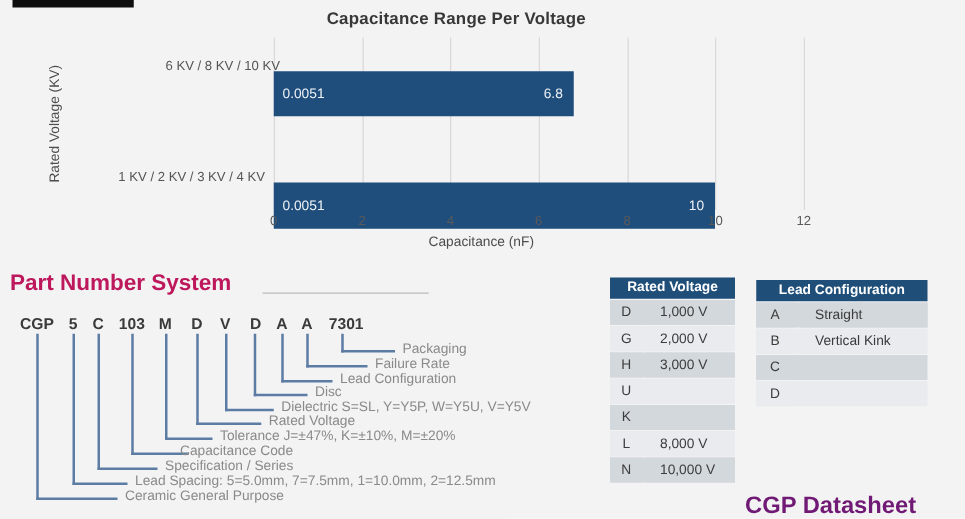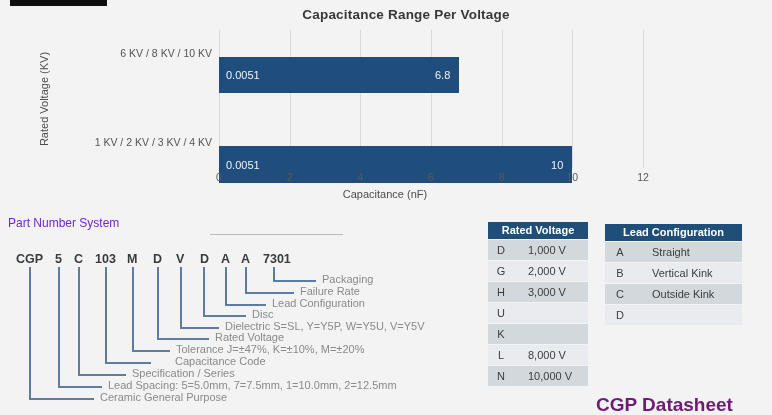--- a/index.html
+++ b/index.html
@@ -8,37 +8,37 @@
     background:#f3f3f4;
     font-family:"Liberation Sans","DejaVu Sans",sans-serif;
     -webkit-font-smoothing:antialiased;
   }
   
   .top-bar{position:absolute;left:10px;top:0;width:97px;height:6px;background:#0e0e0e;}
 
   
   .chart{position:absolute;left:0;top:0;width:772px;height:210px;}
   .chart-title{position:absolute;left:0;top:7px;width:730px;text-align:center;
-    font-size:13.5px;font-weight:bold;color:#383838;letter-spacing:.2px;padding-left:41px;}
+    font-size:13.5px;font-weight:bold;color:#383838;letter-spacing:.2px;}
   .plot-area{position:absolute;left:219px;top:30px;width:444px;height:138px;}
   .gridline{position:absolute;top:0;width:1px;height:138px;background:#d9d9d9;}
   .bar{position:absolute;left:0;background:#1f4e7d;margin-top:22px;}
   .bar-lbl{position:absolute;font-size:11px;color:#eef1f5;top:50%;transform:translateY(-50%);}
   .bar-lbl.min{left:7px;}
   .bar-lbl.max{right:9px;}
   .x-tick{position:absolute;top:171px;width:26px;margin-left:-13px;text-align:center;
     font-size:10.5px;color:#595959;}
   .x-axis-title{position:absolute;left:310px;top:188px;width:150px;text-align:center;
     font-size:11px;color:#4d4d4d;}
   .y-axis-title{position:absolute;left:44px;top:99px;transform:translate(-50%,-50%) rotate(-90deg);
     white-space:nowrap;font-size:11px;color:#4d4d4d;}
   .y-cat{position:absolute;left:0;width:212px;text-align:right;font-size:10.5px;color:#555;}
 
   
-  .pn-heading{position:absolute;left:8px;top:216px;font-size:12px;font-weight:normal;color:#6d28d9;}
+  .pn-heading{position:absolute;left:8px;top:216px;font-size:18px;font-weight:bold;color:#be185d;}
   .pn-underline{position:absolute;left:210px;top:234px;width:133px;height:1px;background:#bcbcbc;}
   .token{position:absolute;top:252px;font-size:12.5px;font-weight:bold;color:#3a3a3a;}
   .vline{position:absolute;width:1.5px;background:#5d7ca3;}
   .hline{position:absolute;height:1.5px;background:#5d7ca3;}
   .field-lbl{position:absolute;font-size:11px;color:#8a8a8a;white-space:nowrap;}
 
   
   .tbl{position:absolute;}
   .tbl-header{background:#1f4e79;color:#fff;font-size:11px;font-weight:bold;
     text-align:center;height:17px;line-height:17px;}
@@ -82,21 +82,21 @@
         </div>
       </div>
     <div class="x-axis-title">Capacitance (nF)</div>
   <div class="x-tick" style="left: 219px;">0</div>
       <div class="x-tick" style="left: 289.667px;">2</div>
       <div class="x-tick" style="left: 360.333px;">4</div>
       <div class="x-tick" style="left: 431px;">6</div>
       <div class="x-tick" style="left: 501.667px;">8</div>
       <div class="x-tick" style="left: 572.333px;">10</div>
       <div class="x-tick" style="left: 643px;">12</div>
-      <div class="y-cat" style="top: 47px;">6 KV / 8 KV / 10 KV</div>
+      <div class="y-cat" style="top: 47px; padding-left: 12px;">6 KV / 8 KV / 10 KV</div>
       <div class="y-cat" style="top: 136px;">1 KV / 2 KV / 3 KV / 4 KV</div>
     </div>
 
   <div class="pn-heading">Part Number System</div>
   <div class="pn-underline"></div>
   <div id="pn-diagram">
       <div class="token" style="left: 16px;">CGP</div>
       <div class="token" style="left: 55px;">5</div>
       <div class="token" style="left: 74px;">C</div>
       <div class="token" style="left: 95px;">103</div>
@@ -111,21 +111,21 @@
       <div class="hline" style="left: 29px; top: 398px; width: 65px;"></div>
       <div class="field-lbl" style="left: 100px; top: 391px;">Ceramic General Purpose</div>
       <div class="vline" style="left: 58px; top: 267px; height: 120.5px;"></div>
       <div class="hline" style="left: 58px; top: 386px; width: 44px;"></div>
       <div class="field-lbl" style="left: 108px; top: 379px;">Lead Spacing: 5=5.0mm, 7=7.5mm, 1=10.0mm, 2=12.5mm</div>
       <div class="vline" style="left: 78px; top: 267px; height: 108.5px;"></div>
       <div class="hline" style="left: 78px; top: 374px; width: 48px;"></div>
       <div class="field-lbl" style="left: 132px; top: 367px;">Specification / Series</div>
       <div class="vline" style="left: 105px; top: 267px; height: 96.5px;"></div>
       <div class="hline" style="left: 105px; top: 362px; width: 46px;"></div>
-      <div class="field-lbl" style="left: 175px; top: 355px;">Capacitance Code</div>
+      <div class="field-lbl" style="left: 144px; top: 355px;">Capacitance Code</div>
       <div class="vline" style="left: 132px; top: 267px; height: 84.5px;"></div>
       <div class="hline" style="left: 132px; top: 350px; width: 38px;"></div>
       <div class="field-lbl" style="left: 176px; top: 343px;">Tolerance J=±47%, K=±10%, M=±20%</div>
       <div class="vline" style="left: 157px; top: 267px; height: 72.5px;"></div>
       <div class="hline" style="left: 157px; top: 338px; width: 52px;"></div>
       <div class="field-lbl" style="left: 215px; top: 331px;">Rated Voltage</div>
       <div class="vline" style="left: 180px; top: 267px; height: 61.5px;"></div>
       <div class="hline" style="left: 180px; top: 327px; width: 39px;"></div>
       <div class="field-lbl" style="left: 225px; top: 320px;">Dielectric S=SL, Y=Y5P, W=Y5U, V=Y5V</div>
       <div class="vline" style="left: 203px; top: 267px; height: 49.5px;"></div>
@@ -180,21 +180,20 @@
         <div class="tbl-row row-odd">
           <div class="cell-key">A</div>
           <div class="cell-val">Straight</div>
         </div>
         <div class="tbl-row row-even">
           <div class="cell-key">B</div>
           <div class="cell-val">Vertical Kink</div>
         </div>
         <div class="tbl-row row-odd">
           <div class="cell-key">C</div>
-          <div class="cell-val">Outside Kink</div>
         </div>
         <div class="tbl-row row-even">
           <div class="cell-key">D</div>
         </div>
       </div>
   </div>
 
   <div class="datasheet-title">CGP Datasheet</div>
 </div>
 

